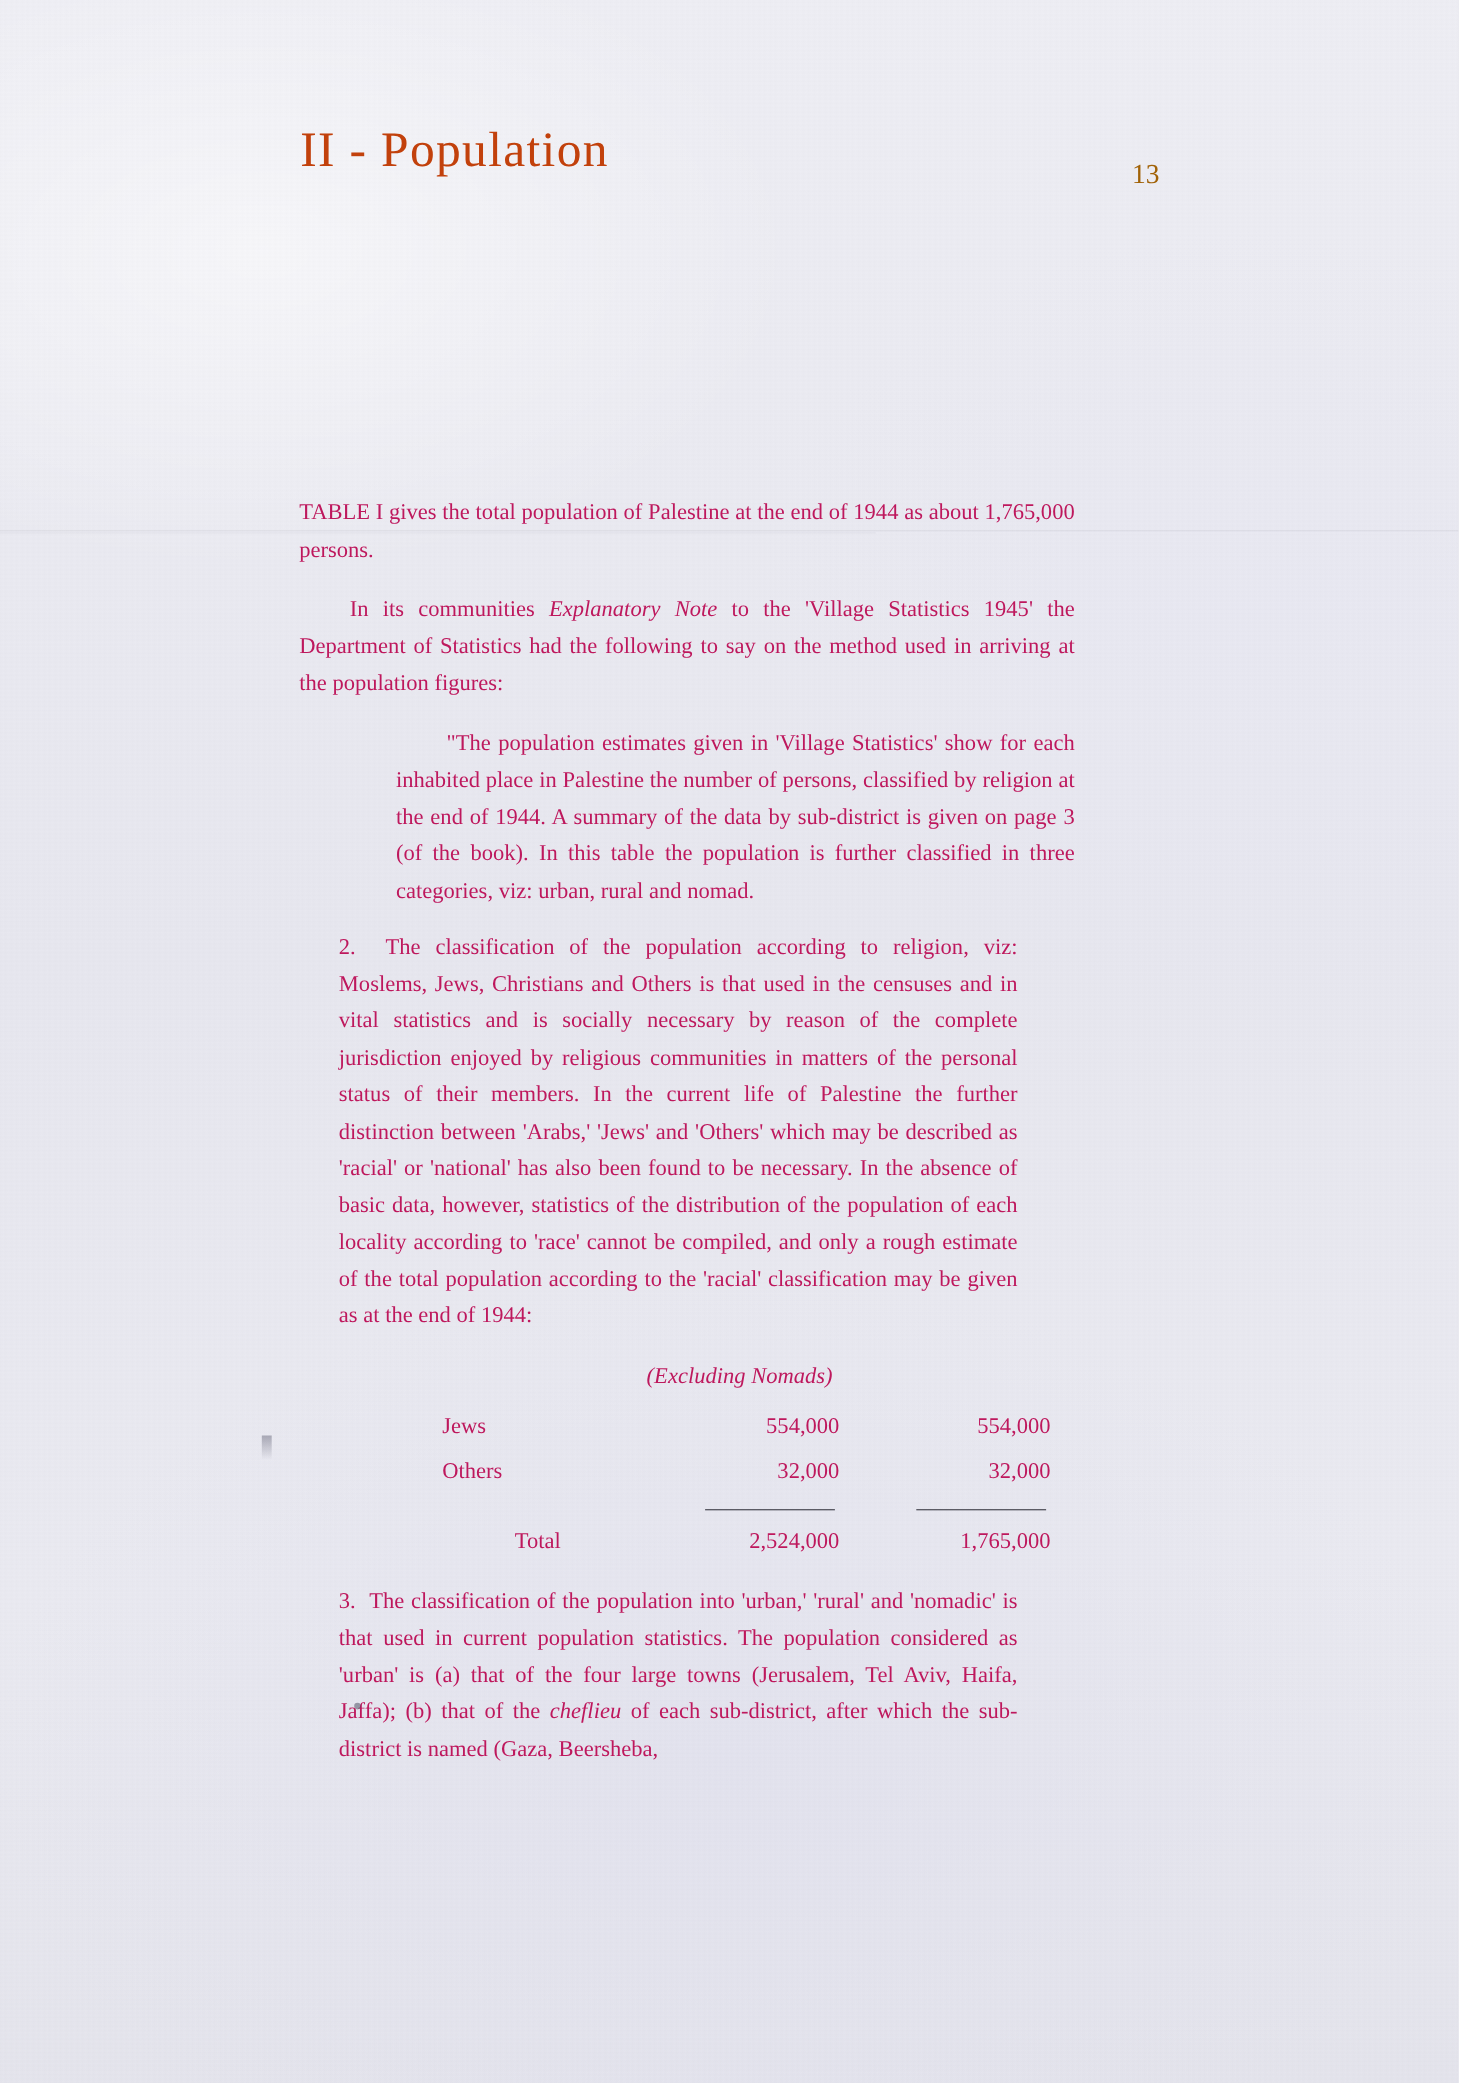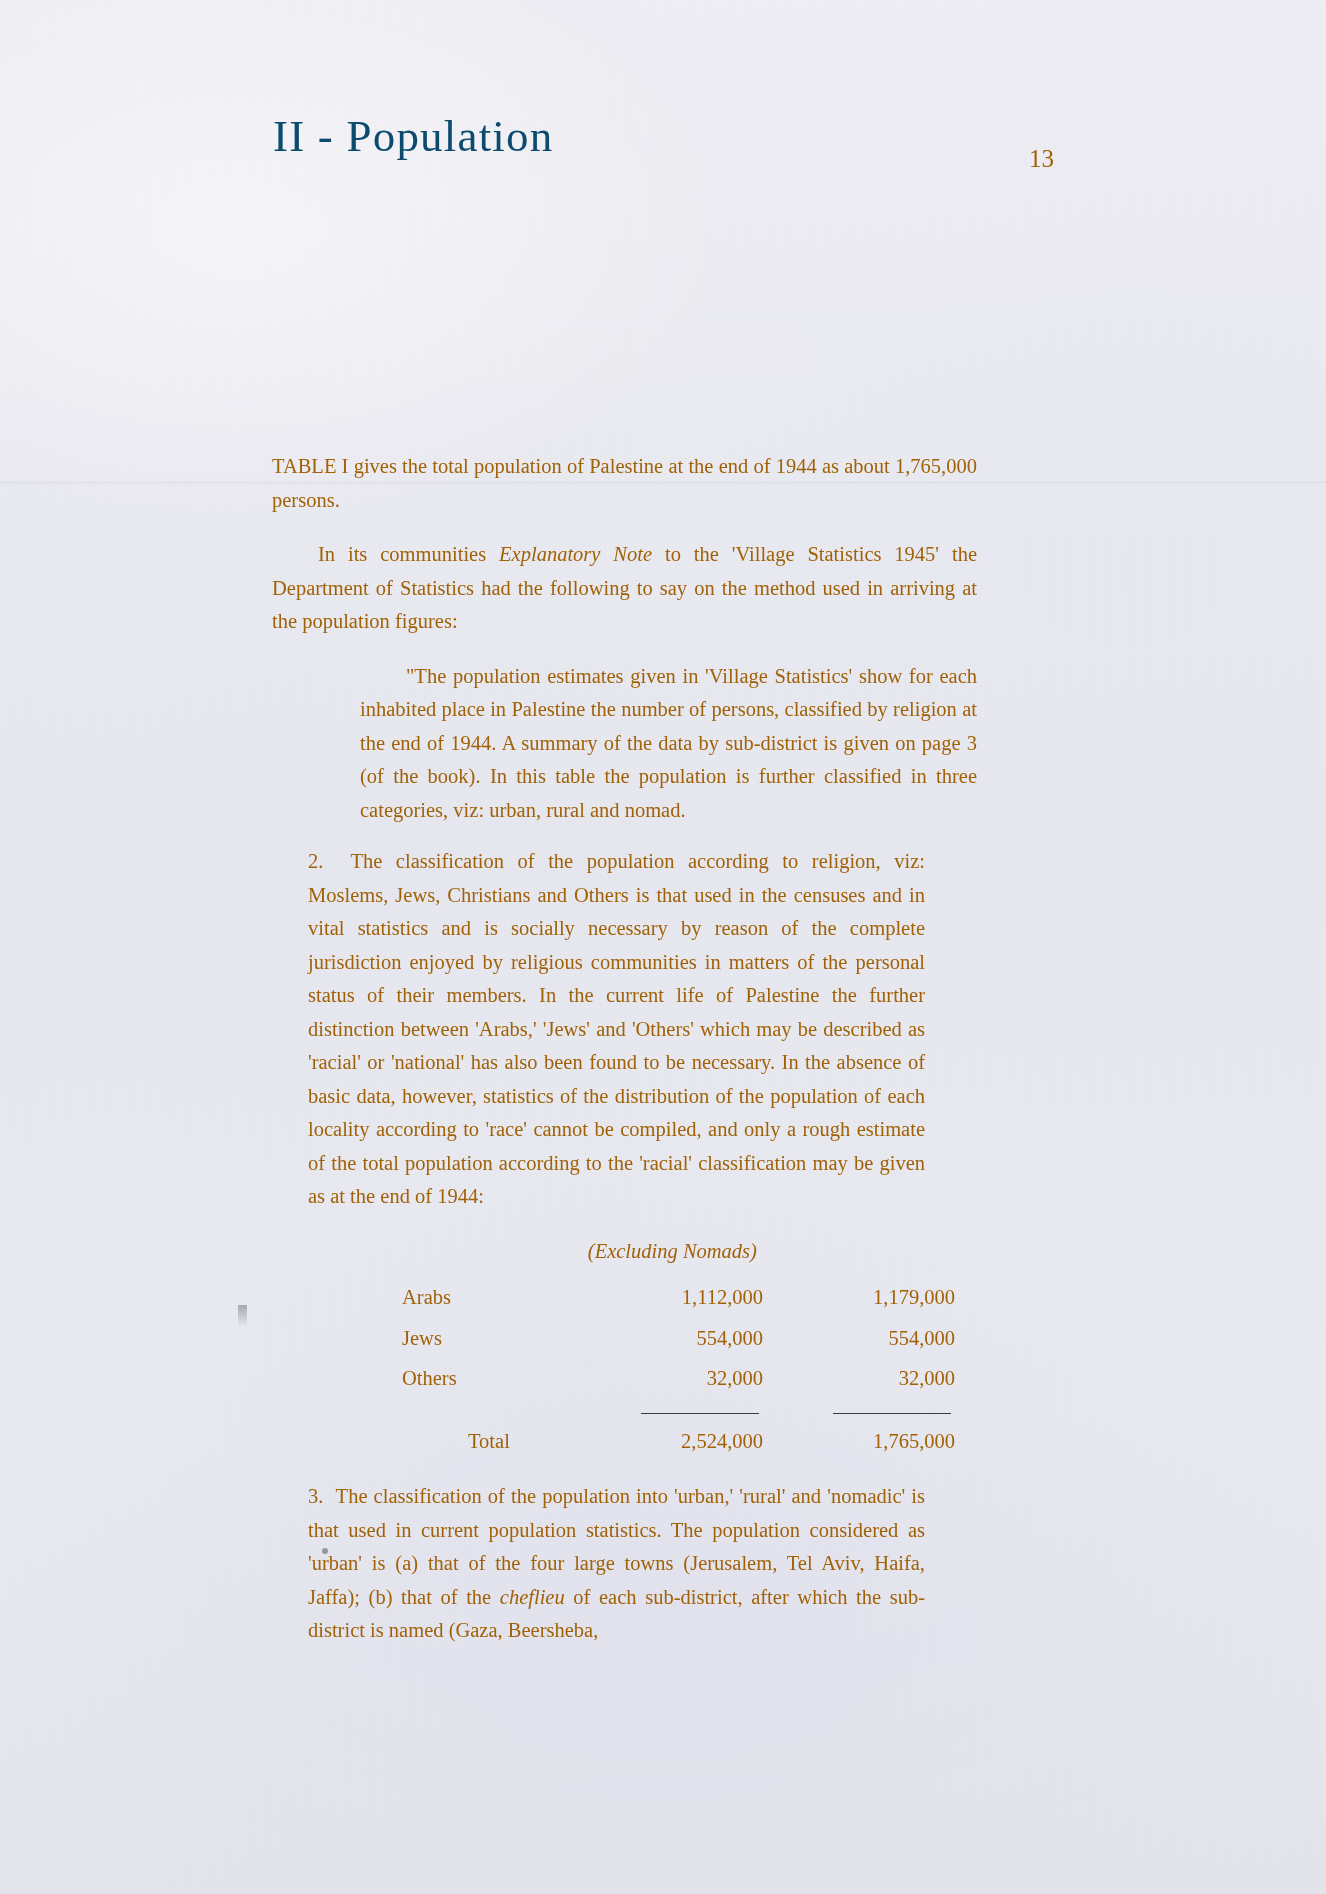--- a/index.html
+++ b/index.html
@@ -45,40 +45,40 @@
   .content {
     position: absolute;
     inset: 0;
   }
   .doc-title {
     position: absolute;
     left: 273px;
     top: 80px;
     font-size: 45px;
     letter-spacing: 1.2px;
-    color: #0c4a6e;
+    color: #c2410c;
     font-weight: normal;
     white-space: nowrap;
   }
   .page-number {
     position: absolute;
     right: 272px;
     top: 145px;
     font-size: 25px;
     color: #a16207;
   }
   .body-col {
     position: absolute;
     left: 272px;
     top: 450px;
     width: 705px;
     font-size: 20.5px;
     line-height: 33.5px;
     text-align: justify;
-    color: #a16207;
+    color: #be185d;
   }
   p {
     margin: 0 0 21px 0;
   }
   p.indent {
     text-indent: 46px;
   }
   .quote {
     margin-left: 88px;
     width: 617px;
@@ -186,25 +186,20 @@
 
     <table class="pop-table">
       <thead>
         <tr class="subhead-row">
           <td></td>
           <td>(Excluding Nomads)</td>
           <td></td>
         </tr>
       </thead>
       <tbody>
-        <tr>
-          <td class="label">Arabs</td>
-          <td class="num">1,112,000</td>
-          <td class="num">1,179,000</td>
-        </tr>
         <tr>
           <td class="label">Jews</td>
           <td class="num">554,000</td>
           <td class="num">554,000</td>
         </tr>
         <tr>
           <td class="label">Others</td>
           <td class="num">32,000</td>
           <td class="num">32,000</td>
         </tr>

